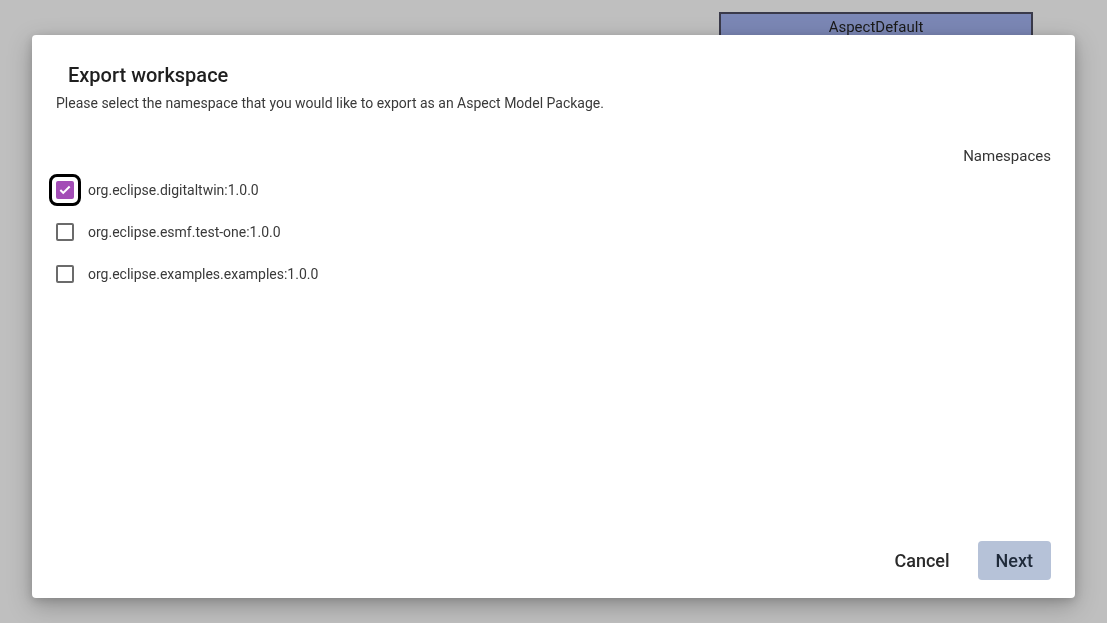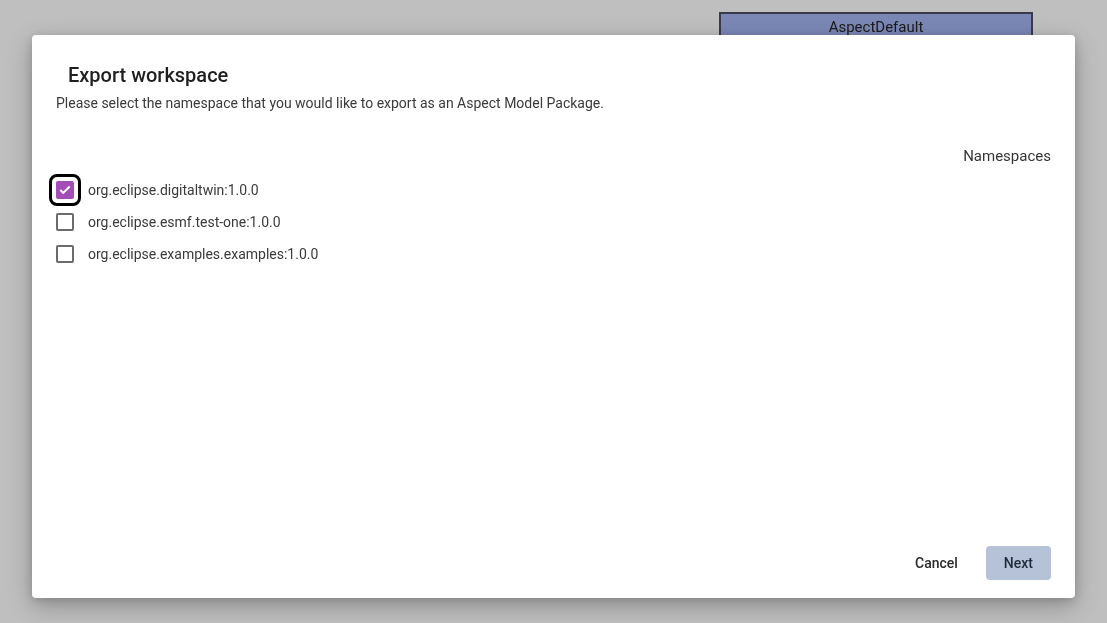--- a/index.html
+++ b/index.html
@@ -68,21 +68,21 @@
       font-size: 15px;
       color: #353535;
       font-weight: 400;
       margin-bottom: 16px;
       text-align: right;
     }
 
     .namespace-list {
       display: flex;
       flex-direction: column;
-      gap: 14px;
+      gap: 24px;
       flex: 1;
     }
 
     .namespace-item {
       display: flex;
       align-items: center;
       gap: 14px;
     }
 
     .checkbox-wrap {
@@ -133,21 +133,21 @@
     }
 
     .modal-footer {
       display: flex;
       justify-content: flex-end;
       gap: 10px;
       margin-top: auto;
     }
 
     .btn {
-      font-size: 14px;
+      font-size: 18px;
       font-weight: 500;
       padding: 9px 18px;
       border-radius: 4px;
       cursor: pointer;
       border: none;
       background: transparent;
       color: #2a2a2a;
       font-family: inherit;
     }
 

